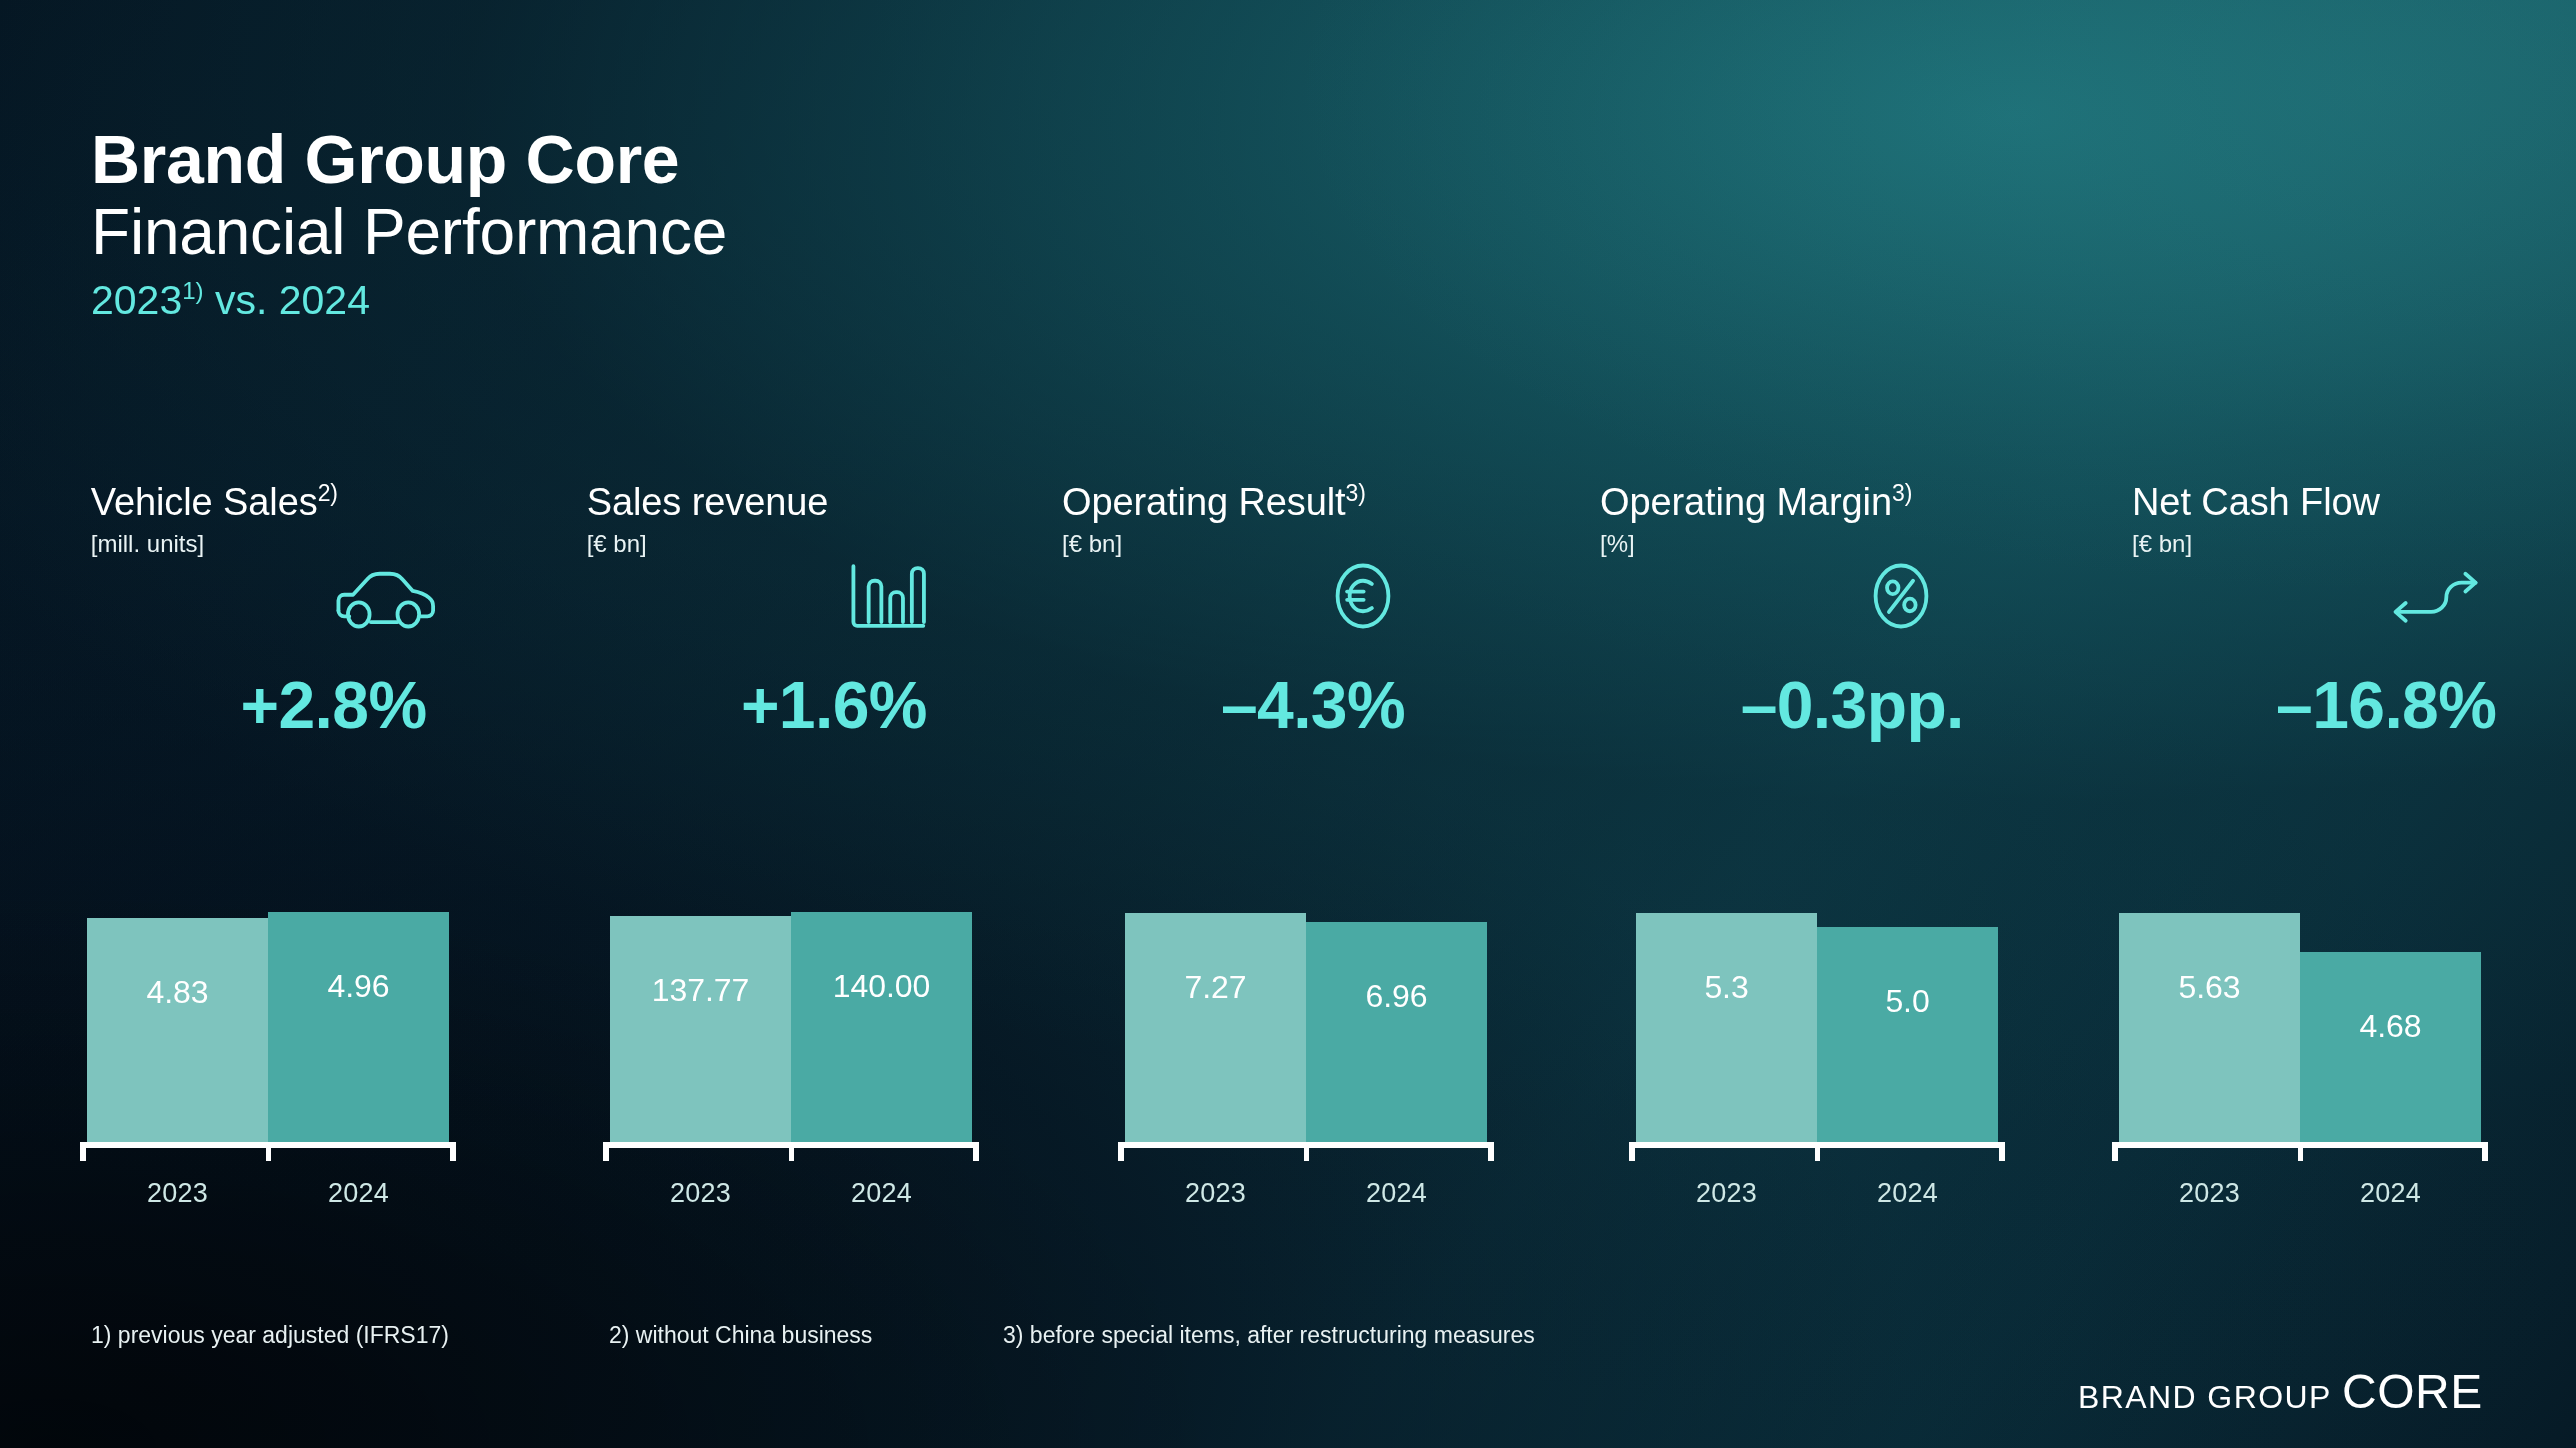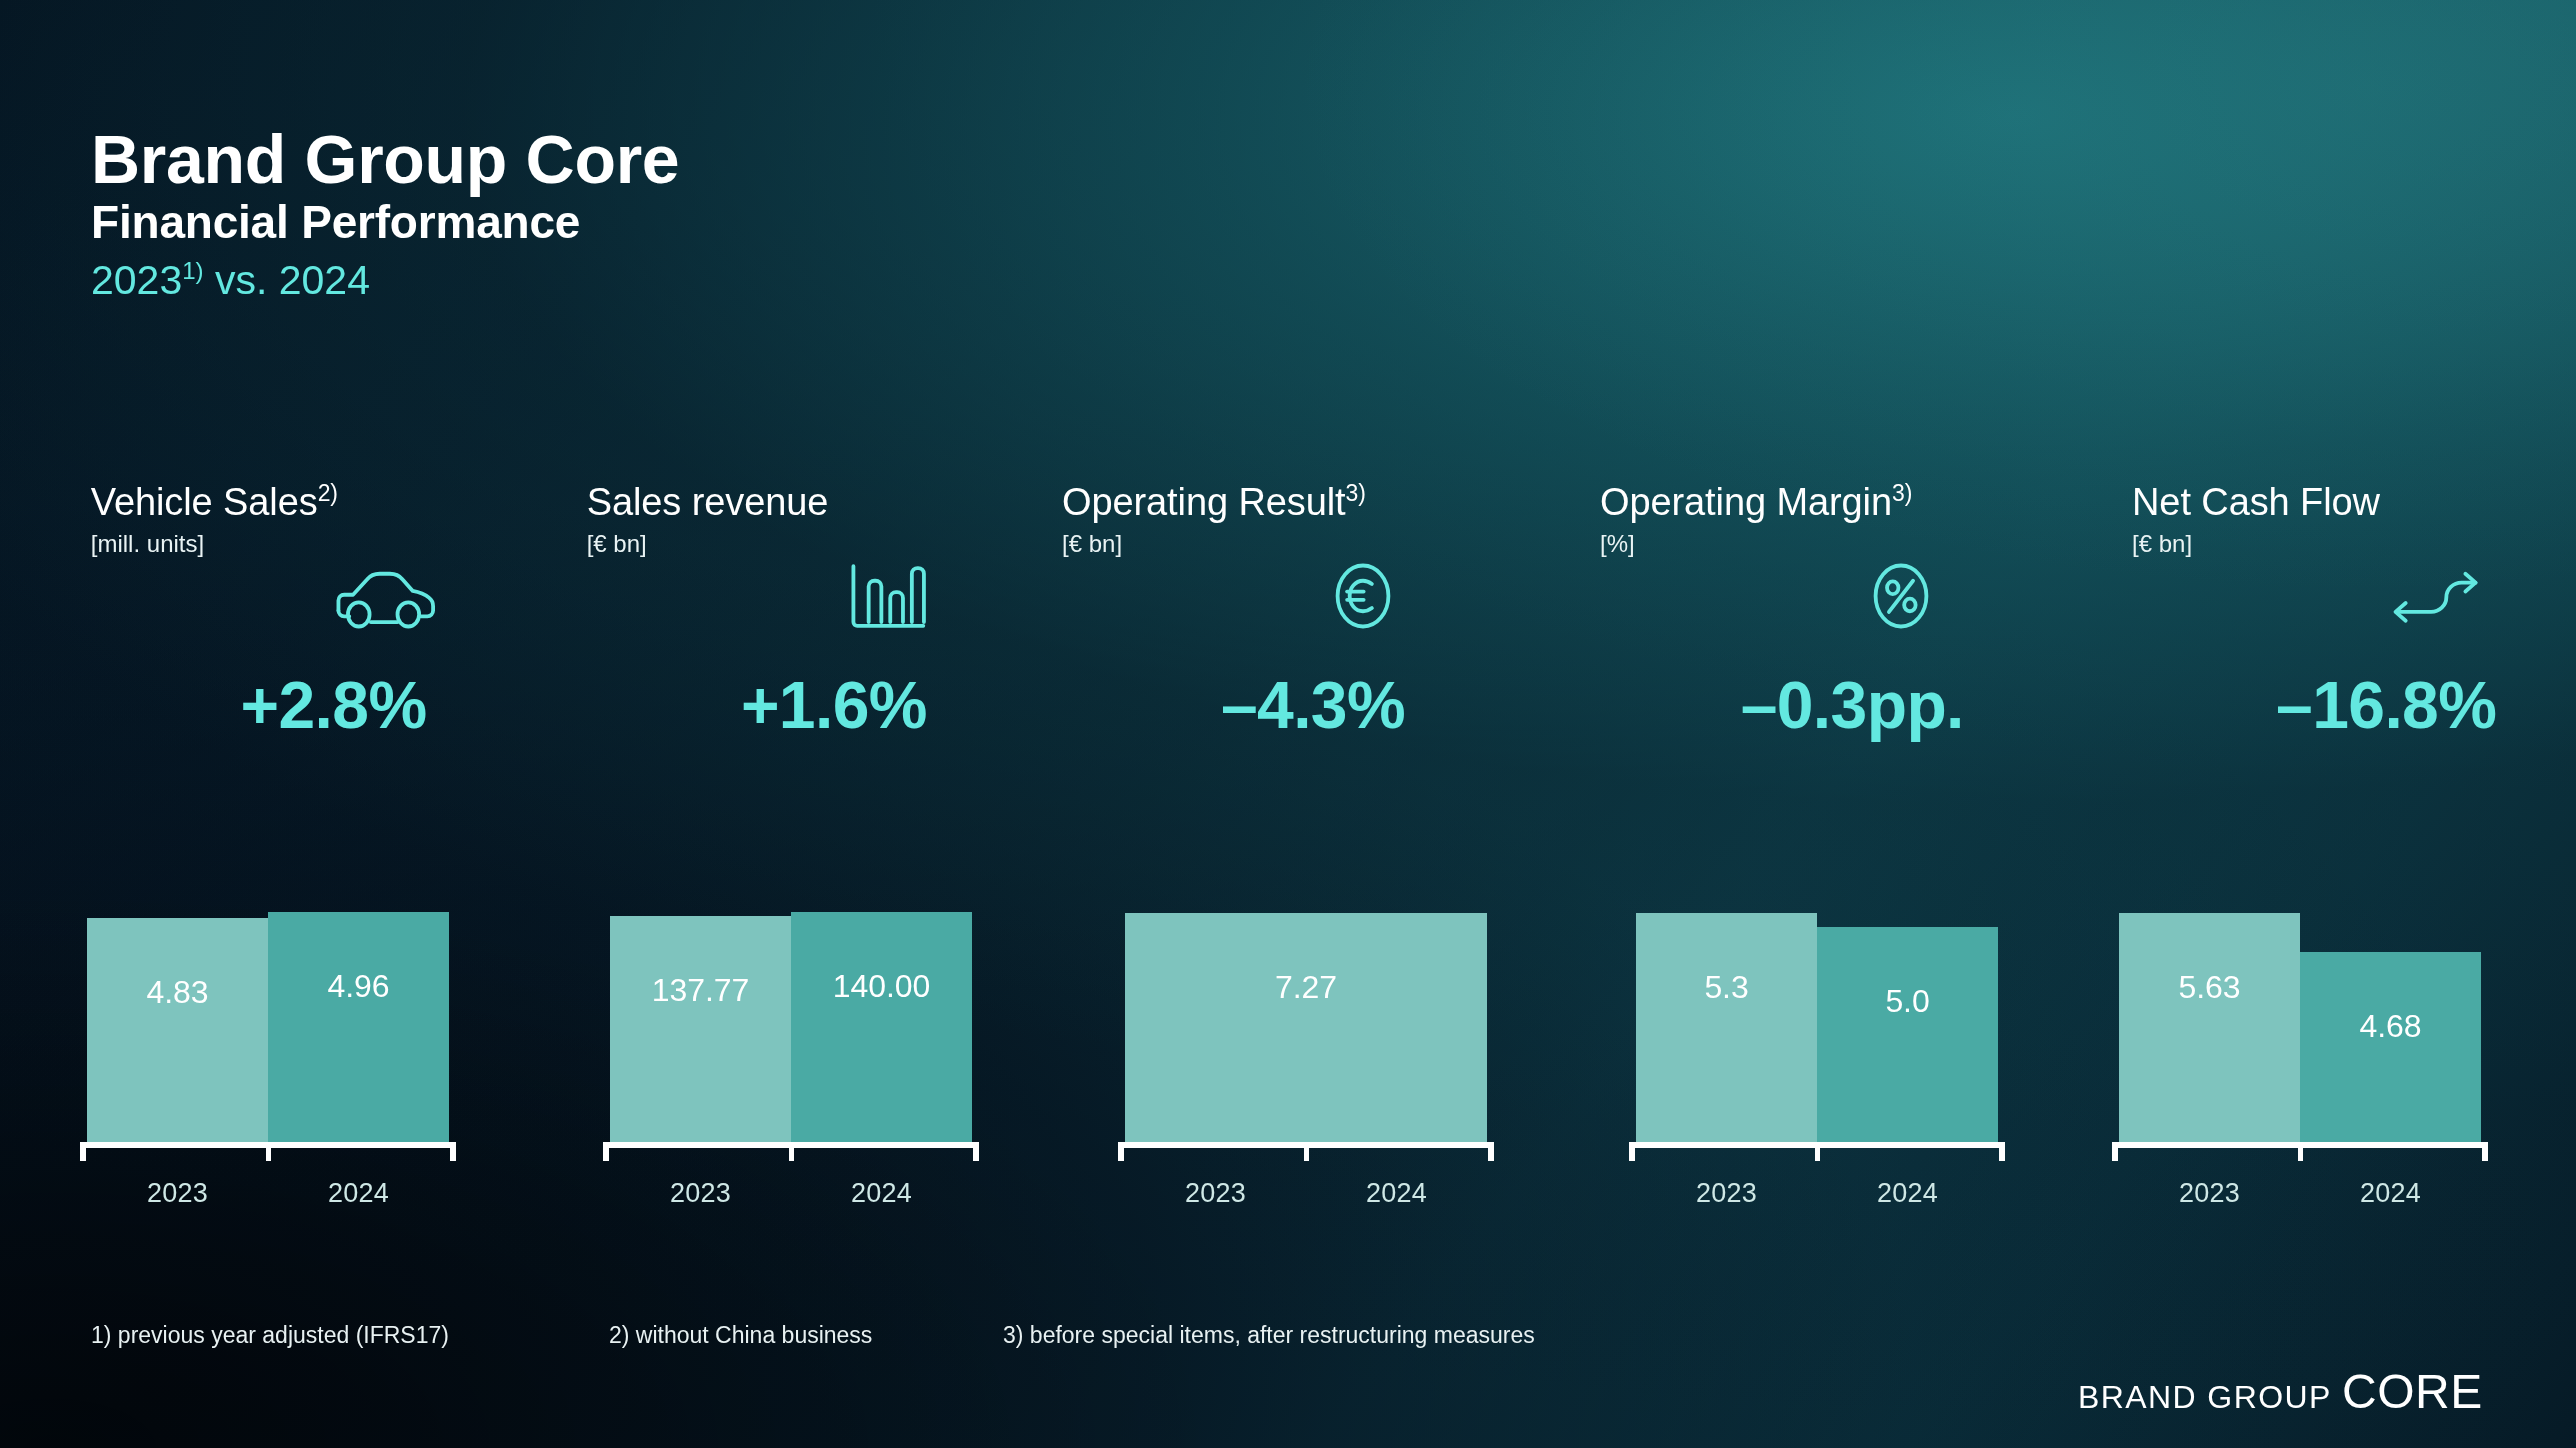--- a/index.html
+++ b/index.html
@@ -17,21 +17,21 @@
   #slide::after{
     content:"";position:absolute;inset:0;pointer-events:none;
     background:
       radial-gradient(60% 50% at 92% 6%, rgba(60,160,160,0.16) 0%, rgba(0,0,0,0) 70%),
       radial-gradient(70% 60% at 2% 100%, rgba(0,0,0,0.55) 0%, rgba(0,0,0,0) 65%);
   }
 
   
   .title-block{position:absolute;left:91px;top:125px;z-index:4;}
   .t-line1{font-size:68px;font-weight:700;color:#ffffff;letter-spacing:-0.3px;line-height:1.02;white-space:nowrap;}
-  .t-line2{font-size:46px;font-weight:700;color:#ffffff;letter-spacing:-0.2px;line-height:1.12;margin-top:2.5px;white-space:nowrap;}
+  .t-line2{font-size:64px;font-weight:400;color:#ffffff;letter-spacing:-0.2px;line-height:1.12;margin-top:2.5px;white-space:nowrap;}
   .t-line3{font-size:41px;font-weight:300;color:#63e8e0;letter-spacing:0px;line-height:1.2;margin-top:7.6px;white-space:nowrap;}
   .t-line3 sup{font-size:24px;vertical-align:super;line-height:0;}
 
   
   .kpis{position:absolute;left:0;top:0;width:2264px;height:1449px;z-index:3;}
   .kpi{position:absolute;top:483px;width:502px;}
 
   .kpi-head{position:relative;height:184px;}
   .kpi-title{font-size:38px;font-weight:300;color:#ffffff;line-height:1.05;white-space:nowrap;letter-spacing:-0.1px;}
   .kpi-title sup{font-size:23px;vertical-align:super;line-height:0;}
@@ -165,20 +165,23 @@
             </svg>
           </div>
         </div>
         <div class="kpi-delta" style="padding-left:0px">–4.3%</div>
       </div>
       <div class="chart" style="left: 1125px;">
         <div class="bars">
           <div class="bar bar-2023" style="height:229px">
             <span class="bar-val">7.27</span>
           </div>
+          <div class="bar bar-2024" style="height:220px">
+            <span class="bar-val">6.96</span>
+          </div>
         </div>
         <div class="axis">
           <div class="axis-line"></div>
           <div class="axis-tick left"></div>
           <div class="axis-tick mid"></div>
           <div class="axis-tick right"></div>
         </div>
         <div class="years">
           <div class="year">2023</div>
           <div class="year">2024</div>

